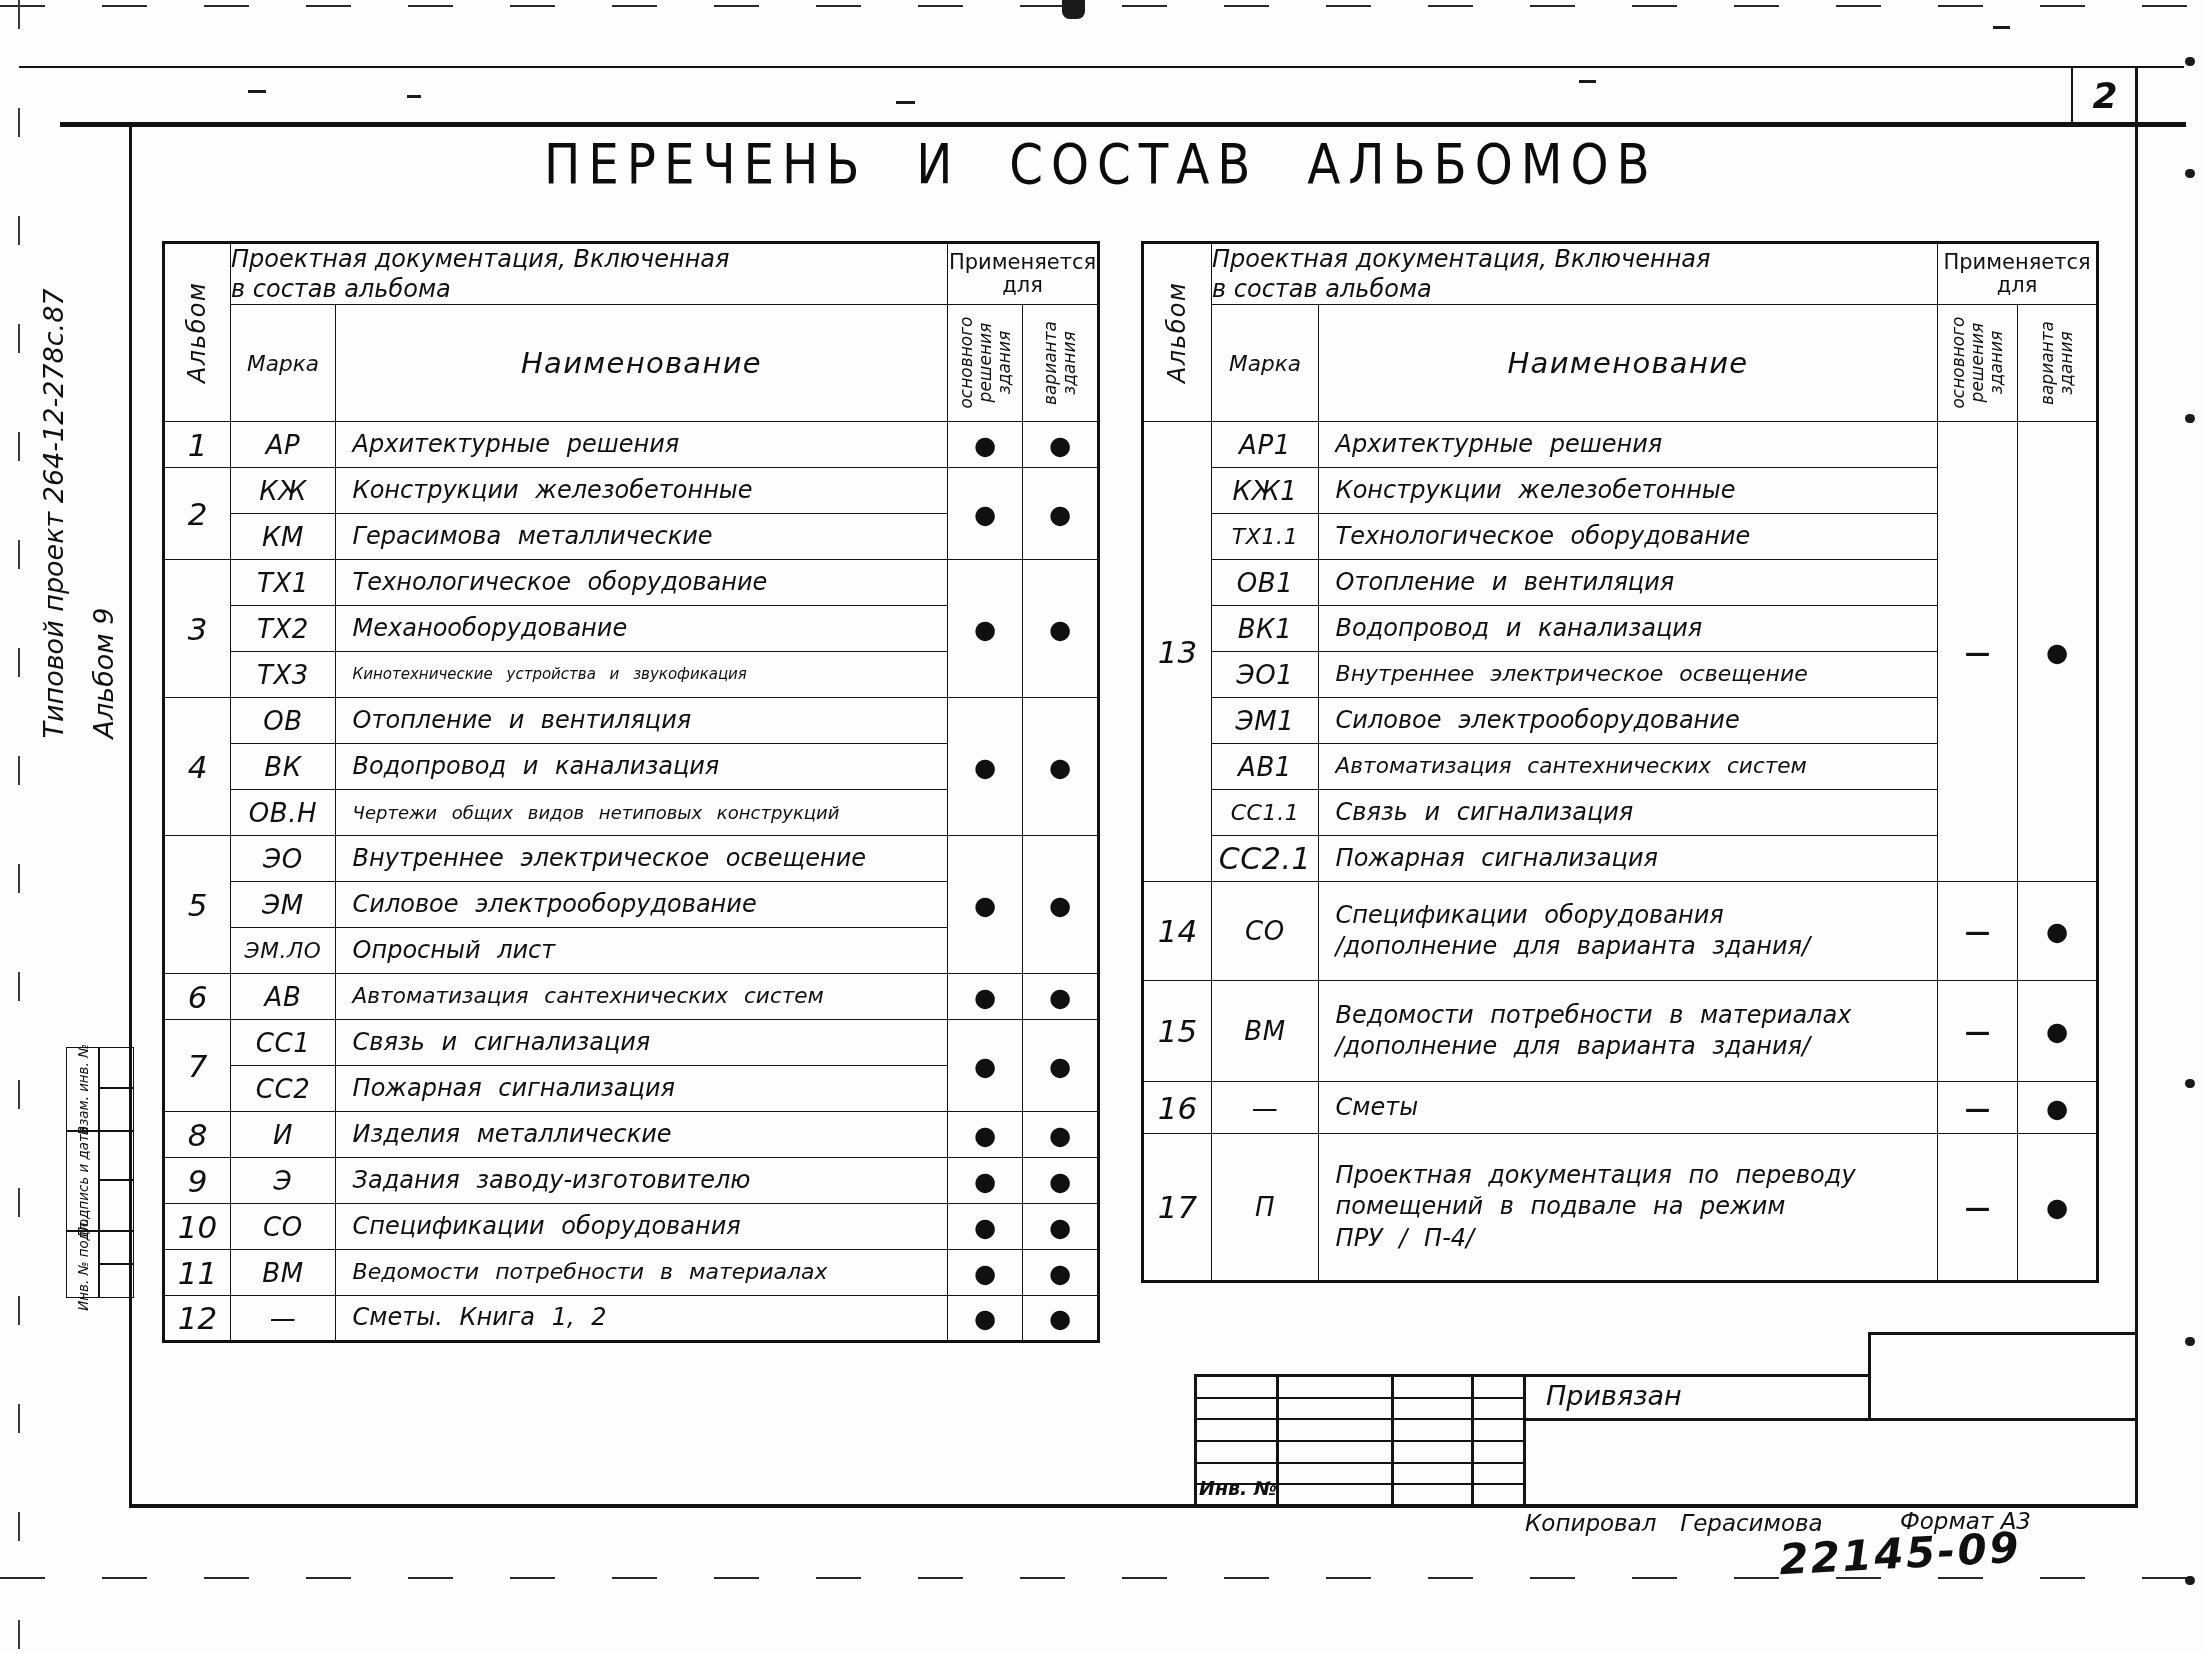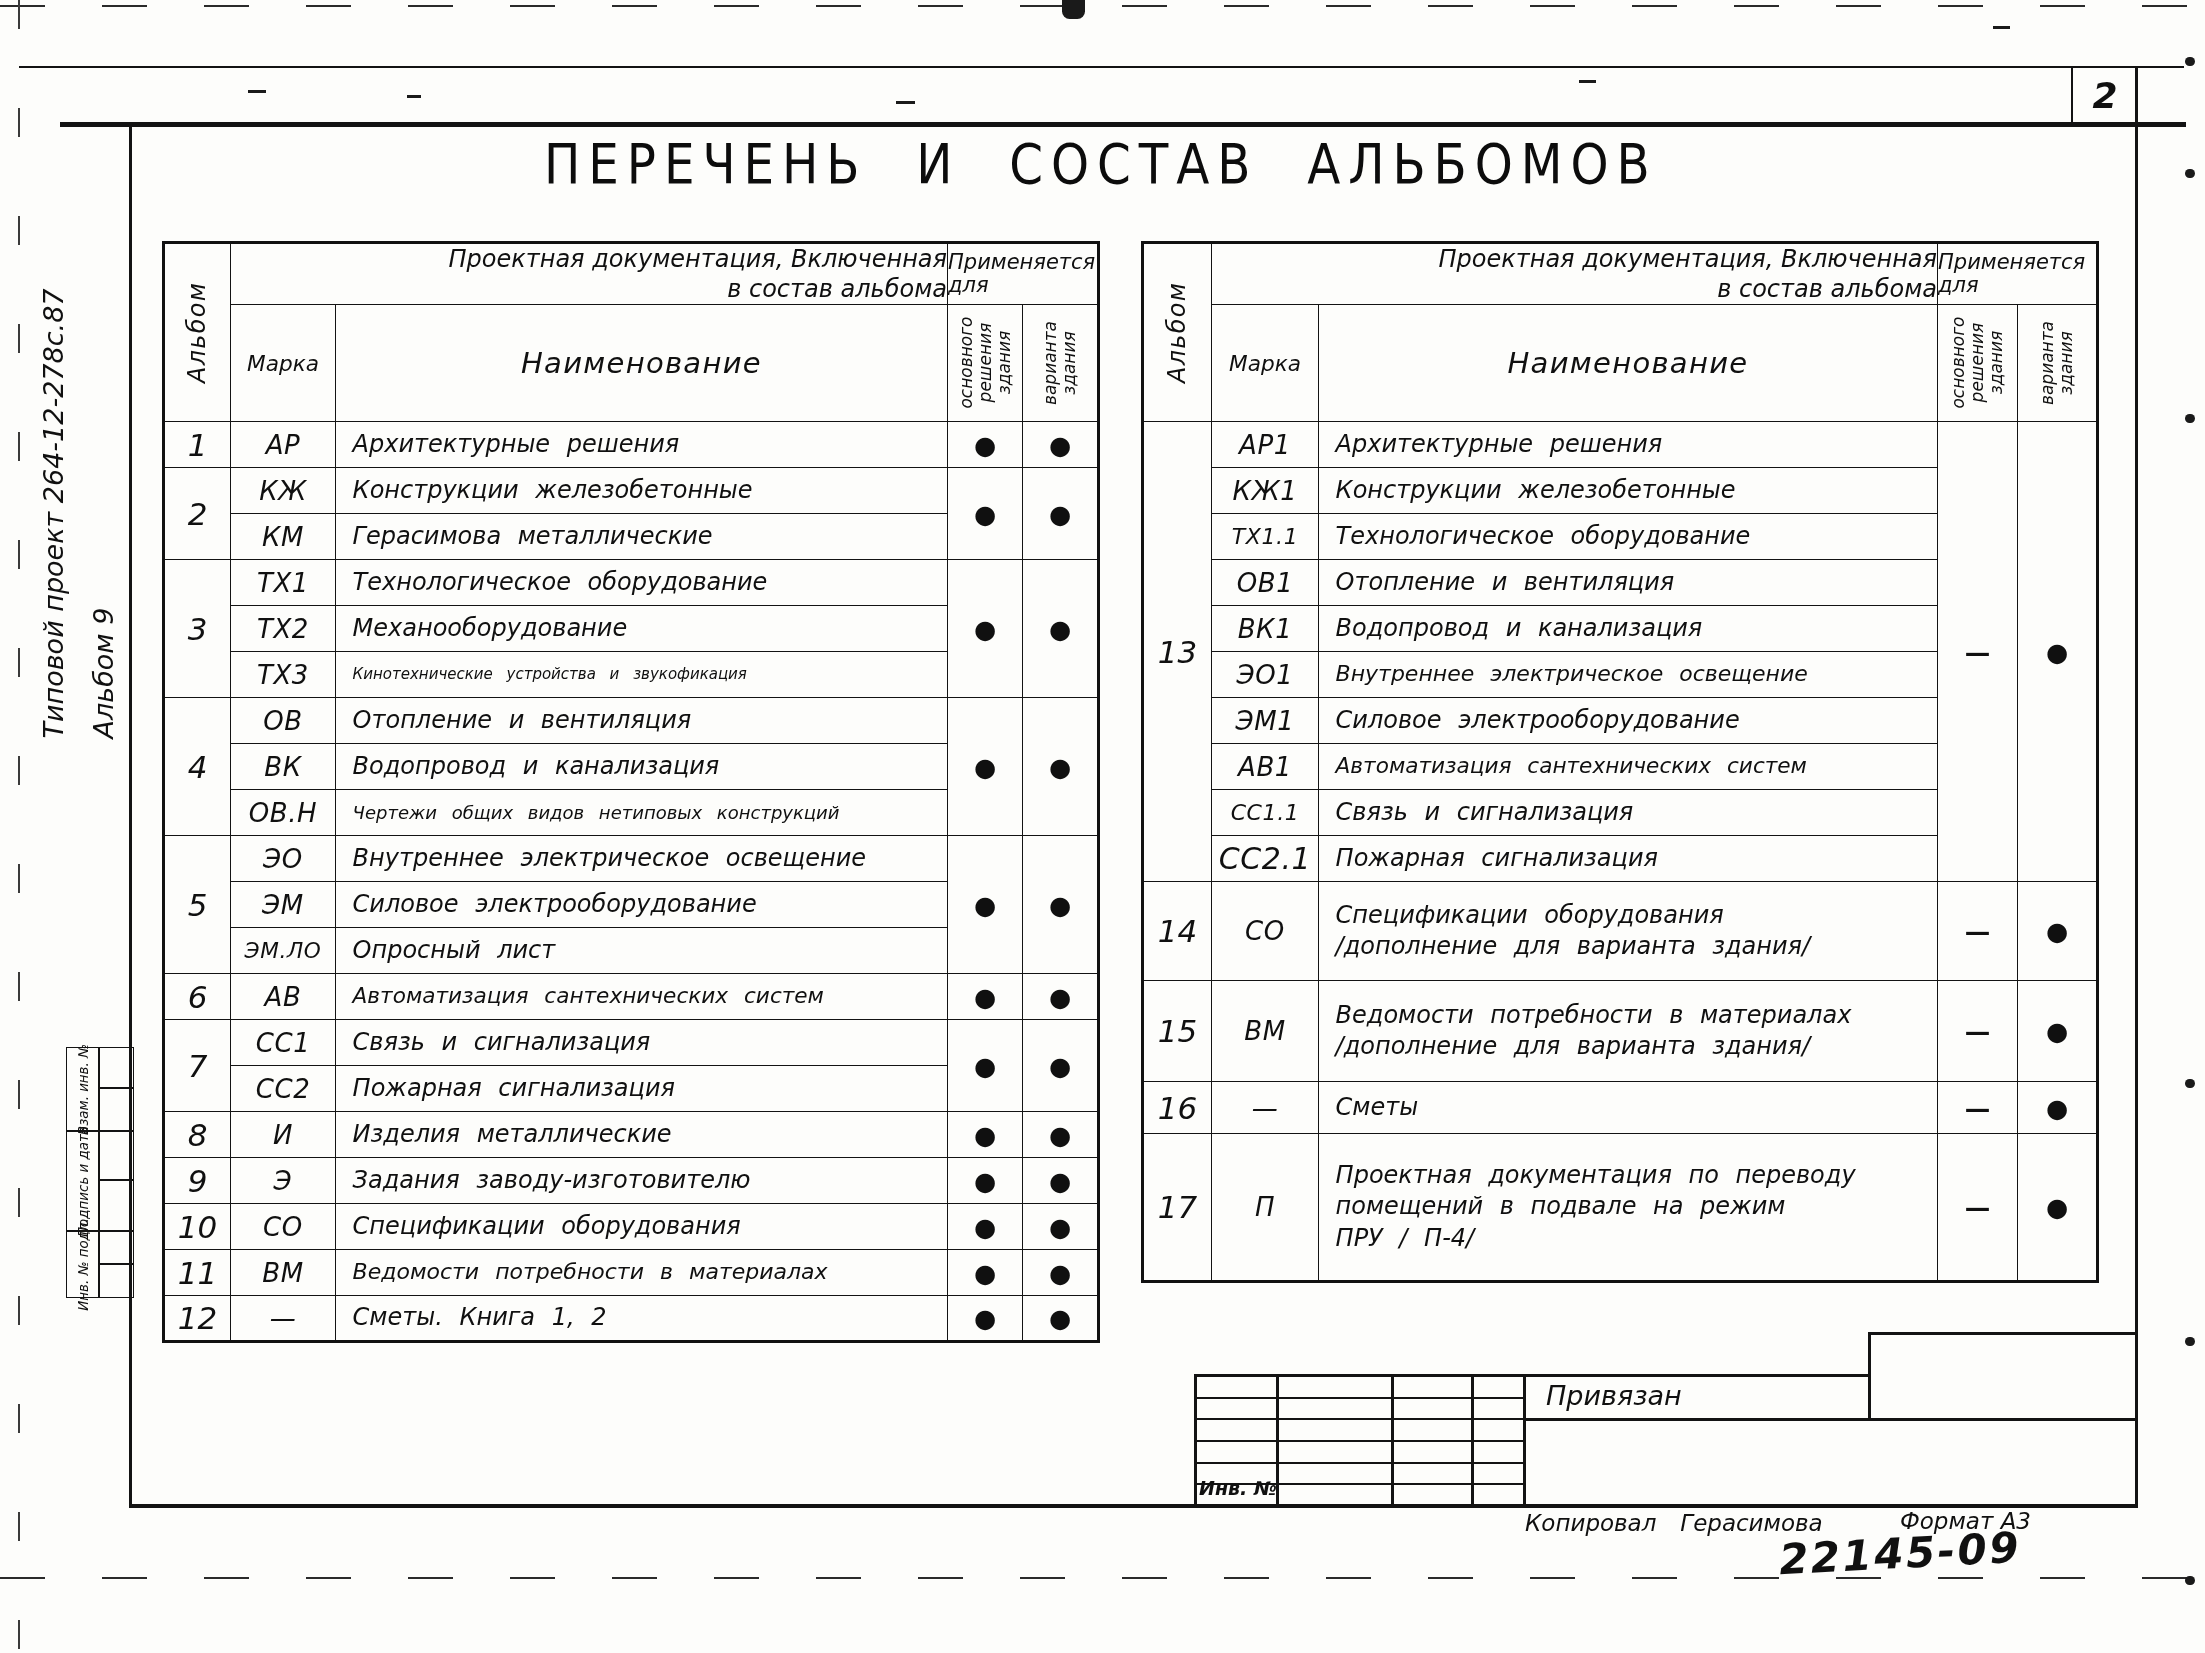--- a/index.html
+++ b/index.html
@@ -33,22 +33,22 @@
   tr.t156{height:99px;}
   tr.t158{height:101px;}
   tr.t82{height:52px;}
   tr.t232{height:148px;}
 
   td.alb{font-style:italic;font-size:31px;text-align:center;}
   td.mark{font-style:italic;font-size:26px;text-align:center;letter-spacing:0.6px;}
   td.name{font-style:italic;font-size:24px;text-align:left;padding:2.5px 5.1px 2.5px 16.6px;
           white-space:pre-line;line-height:1.3;word-spacing:9px;}
   td.app{text-align:center;font-size:25.5px;font-weight:bold;}
-  td.th-docs{font-style:italic;font-size:24px;text-align:right;white-space:pre-line;line-height:1.25;}
-  td.th-app{font-style:italic;font-size:21px;white-space:pre-line;line-height:1.1;}
+  td.th-docs{font-style:italic;font-size:24px;text-align:left;white-space:pre-line;line-height:1.25;}
+  td.th-app{font-size:21px;text-align:center;white-space:pre-line;line-height:1.1;}
   td.th-mark{font-style:italic;font-size:21.6px;text-align:center;}
   td.th-name{font-style:italic;font-size:29px;text-align:center;letter-spacing:1.3px;}
   .rotwrap{display:flex;align-items:center;justify-content:center;width:100%;height:100%;}
   .rot{transform:rotate(-90deg);font-style:italic;font-size:17px;line-height:1.12;
        white-space:pre;text-align:center;}
   .rot-big{font-size:24px;letter-spacing:1.3px;}
 
   
   #proj-label{
     position:absolute;left:-188px;top:420px;width:535px;height:102px;

